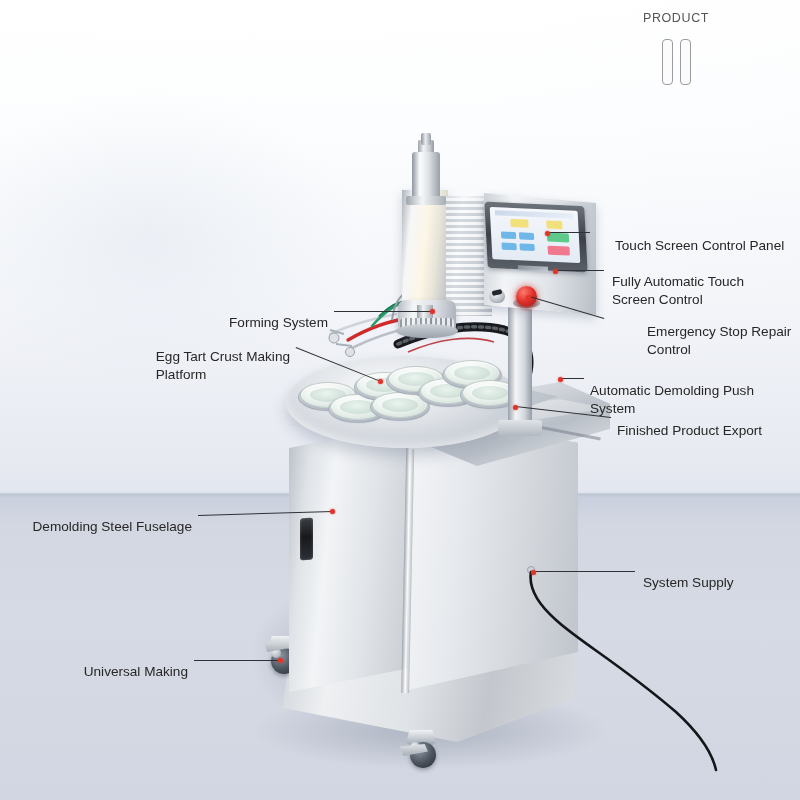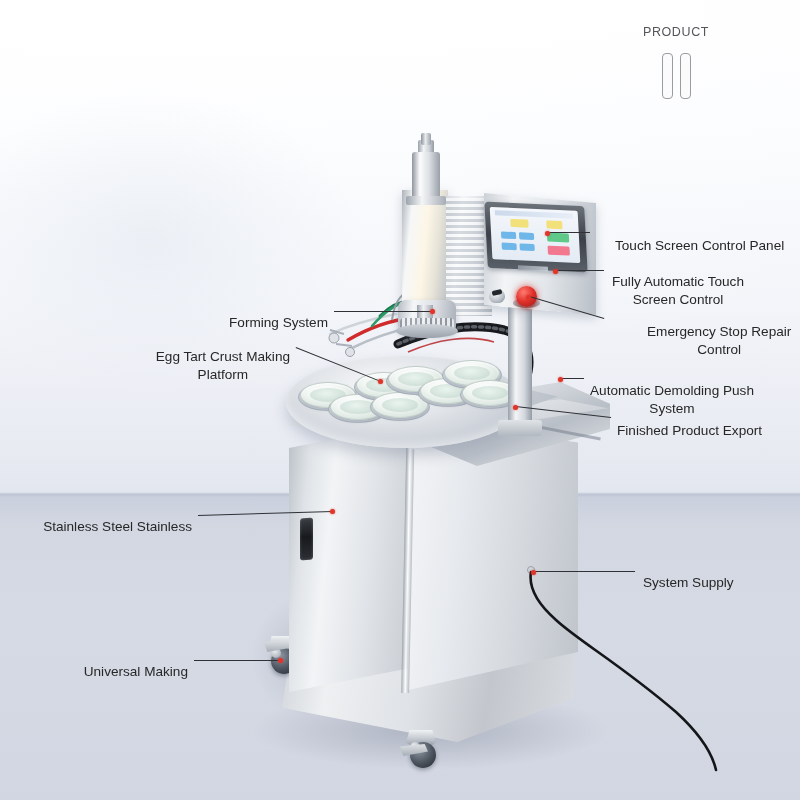--- a/index.html
+++ b/index.html
@@ -28,41 +28,41 @@
   .horizon{
     position:absolute;left:0;top:492px;width:800px;height:5px;
     background:linear-gradient(180deg,rgba(210,215,227,.0) 0%,rgba(186,193,209,.85) 45%,rgba(200,206,220,.4) 100%);
   }
   .bg-soft-cloud{
     position:absolute;left:-60px;top:90px;width:420px;height:300px;
     background:radial-gradient(ellipse at 50% 50%, rgba(226,232,240,.55) 0%, rgba(226,232,240,0) 70%);
   }
 
   
-  .header{position:absolute;right:44px;top:24px;text-align:center;width:160px;}
+  .header{position:absolute;right:44px;top:10px;text-align:center;width:160px;}
   .header div{
     font-size:12.5px;letter-spacing:.6px;color:#55555a;line-height:17px;
   }
   .header-bars{margin:12px auto 0;width:34px;height:44px;position:relative;}
   .header-bars span{
     position:absolute;top:0;width:9px;height:44px;border:1px solid #9b9ba2;border-radius:4px;
     background:#fbfbfc;
   }
   .header-bars span.b1{left:3px;}
   .header-bars span.b2{left:21px;}
 
   
   .lbl{
     position:absolute;font-size:13.6px;color:#272727;line-height:18px;
     white-space:pre-line;
     margin-top:12px;
   }
   .lbl.left{text-align:right;}
   .lbl.right{text-align:left;}
-  .lbl.ctr{text-align:center;}
+  .lbl.ctr{text-align:left;}
 
   .leader{position:absolute;height:0;border-top:1.4px solid #2f3136;transform-origin:0 0;}
   .dot{position:absolute;width:5px;height:5px;border-radius:50%;background:#e0352b;
        box-shadow:0 0 2px rgba(224,53,43,.8);}
 
   
   #machine{position:absolute;left:0;top:0;width:800px;height:800px;}
 
   
   .plinth{
@@ -486,21 +486,21 @@
       <div class="lbl right" style="left: 617px; top: 410px;">Finished Product Export</div>
       <div class="leader" style="left: 611px; top: 418px; width: 95.6347px; transform: rotate(-173.395deg);"></div>
       <div class="dot" style="left: 513px; top: 405px;"></div>
       <div class="lbl left" style="left: auto; top: 302px; right: 472px;">Forming System</div>
       <div class="leader" style="left: 334px; top: 311px; width: 98px; transform: rotate(0deg);"></div>
       <div class="dot" style="left: 430px; top: 309px;"></div>
       <div class="lbl left ctr" style="left: auto; top: 336px; right: 510px;">Egg Tart Crust Making
 Platform</div>
       <div class="leader" style="left: 296px; top: 347px; width: 91.5478px; transform: rotate(21.8014deg);"></div>
       <div class="dot" style="left: 378px; top: 379px;"></div>
-      <div class="lbl left" style="left: auto; top: 506px; right: 608px;">Stainless Steel Stainless</div>
+      <div class="lbl left" style="left: auto; top: 506px; right: 608px;">Demolding Steel Fuselage</div>
       <div class="leader" style="left: 198px; top: 515px; width: 135.059px; transform: rotate(-1.69716deg);"></div>
       <div class="dot" style="left: 330px; top: 509px;"></div>
       <div class="lbl left" style="left: auto; top: 651px; right: 612px;">Universal Making</div>
       <div class="leader" style="left: 194px; top: 660px; width: 87px; transform: rotate(0deg);"></div>
       <div class="dot" style="left: 278px; top: 658px;"></div>
       <div class="lbl right" style="left: 643px; top: 562px;">System Supply</div>
       <div class="leader" style="left: 635px; top: 572px; width: 101px; transform: rotate(180deg);"></div>
       <div class="dot" style="left: 531px; top: 570px;"></div>
     </div>
 

